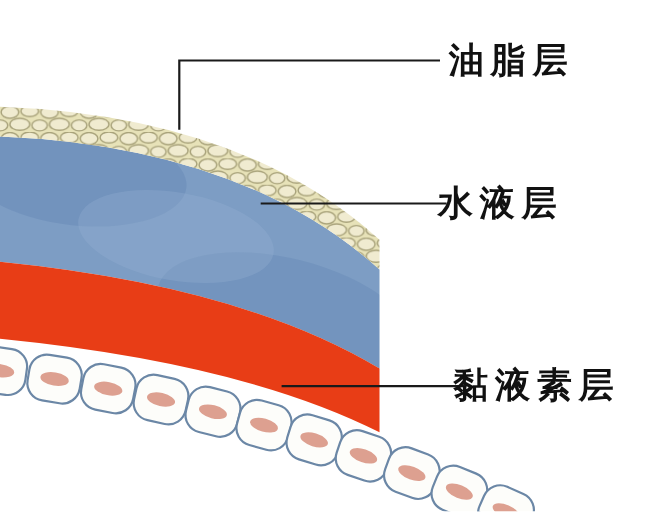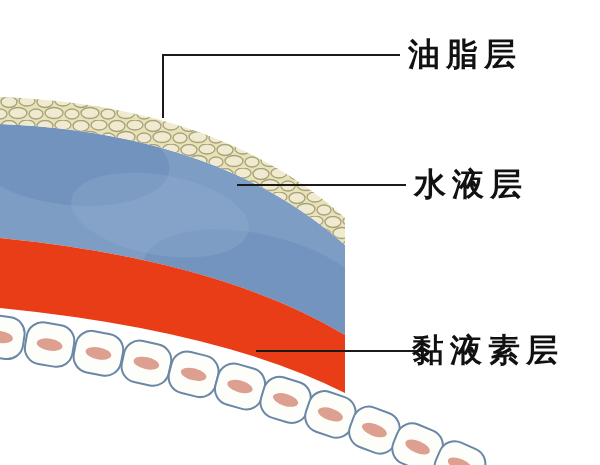--- a/index.html
+++ b/index.html
@@ -73,16 +73,16 @@
       <use href="#cell" transform="translate(417.6,447) rotate(22.2)"></use>
       <use href="#cell" transform="translate(460,465) rotate(23.9)"></use>
     </g>
 
     <polyline class="leader" points="400,55 163,55 163,118"></polyline>
     <polyline class="leader" points="406,185 237,185"></polyline>
     <polyline class="leader" points="424,351 256,351"></polyline>
   </svg>
 
   <div class="label" style="left:408px;top:37px">油脂层</div>
-  <div class="label" style="left:414px;top:167px">水液层</div>
+  <div class="label" style="left:398px;top:167px">水液层</div>
   <div class="label" style="left:412px;top:333px">黏液素层</div>
 
 </div>
 
 </body></html>

